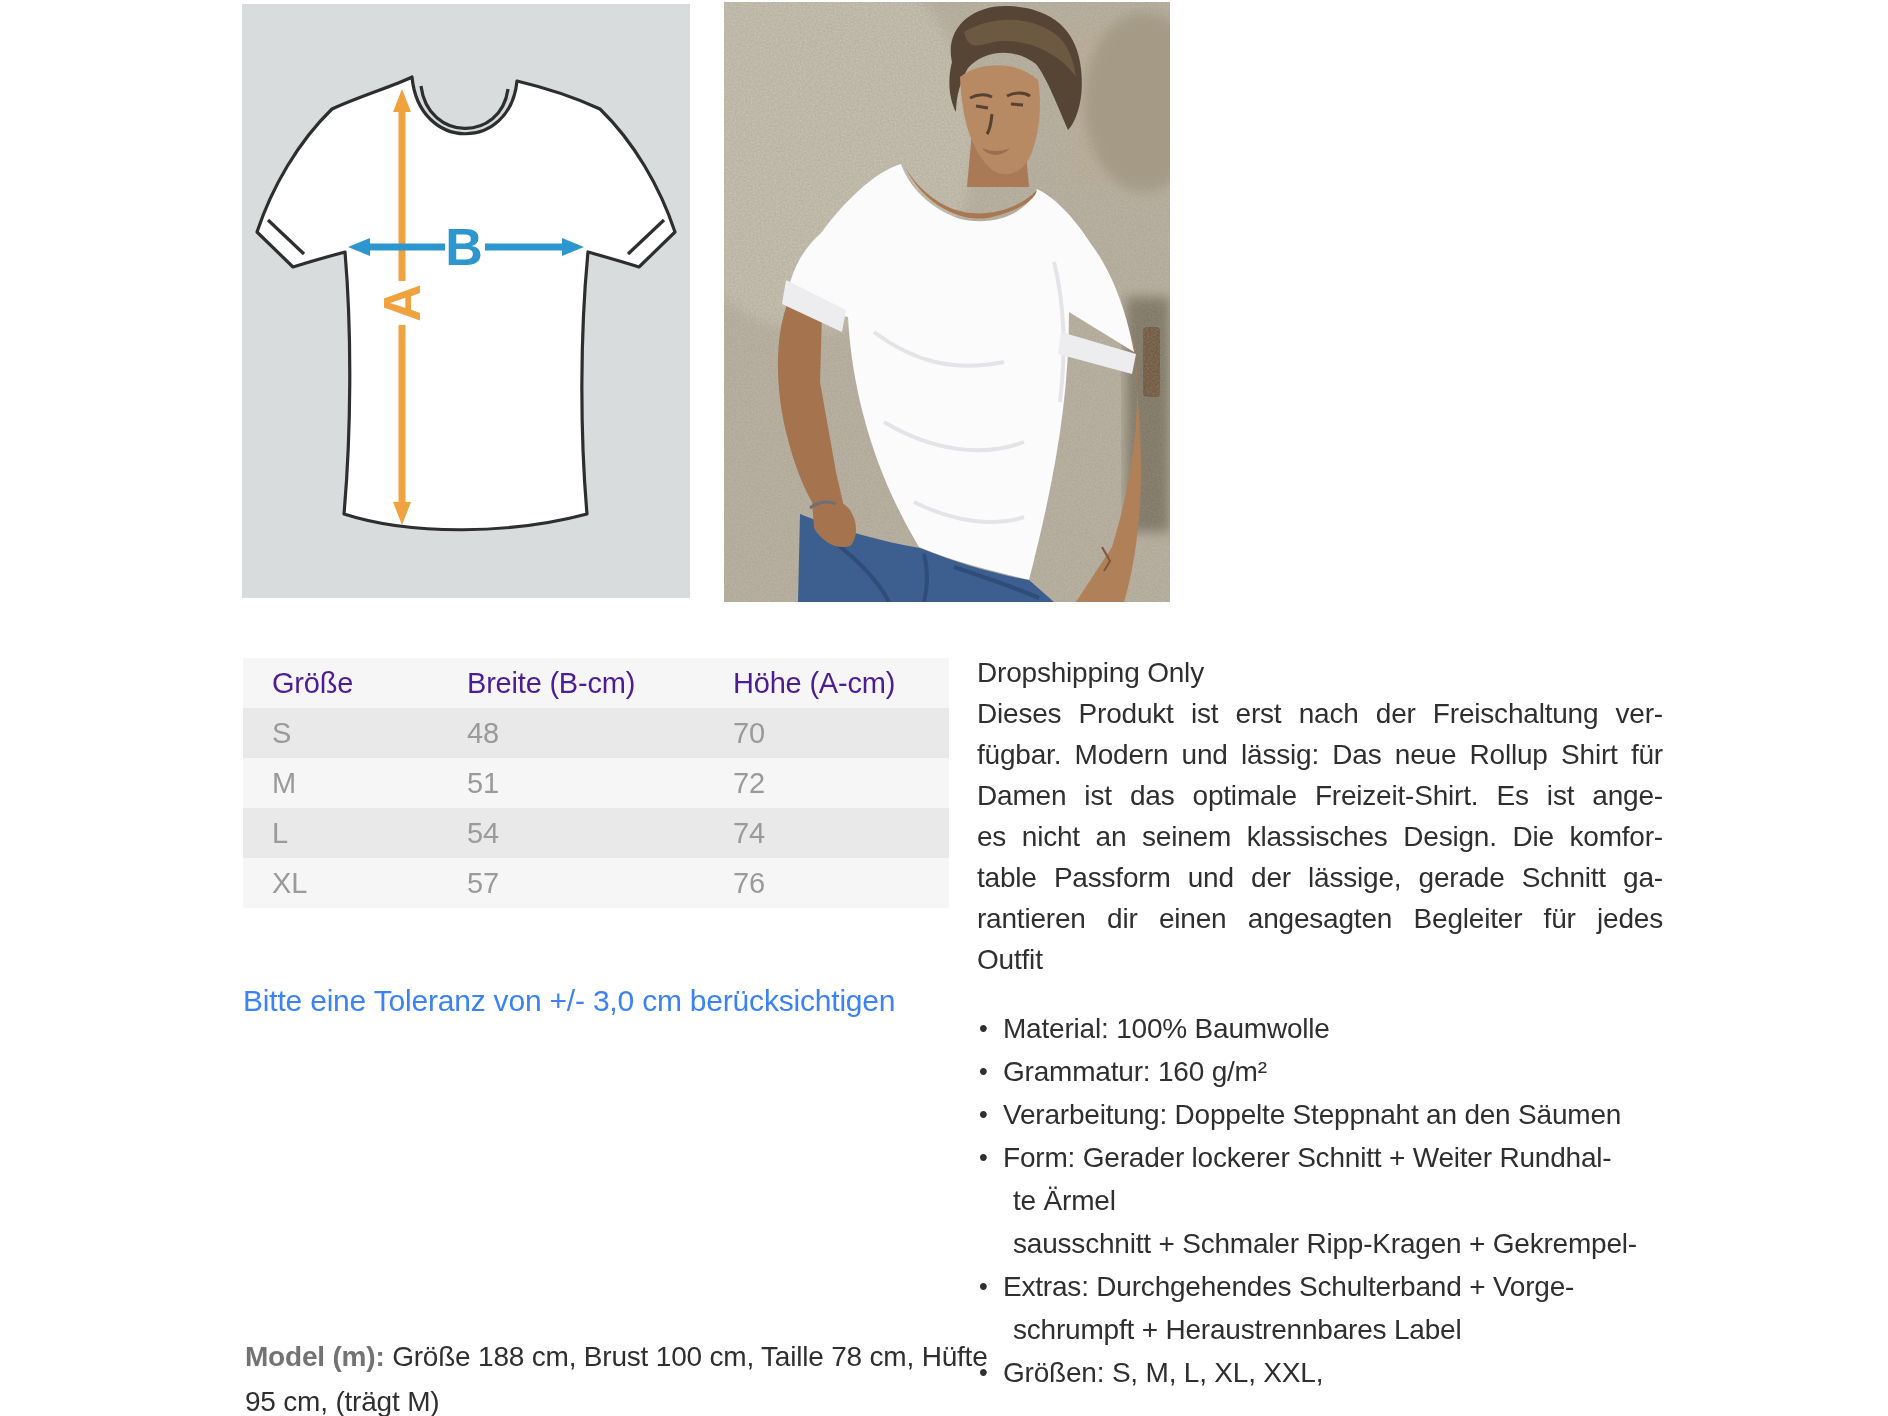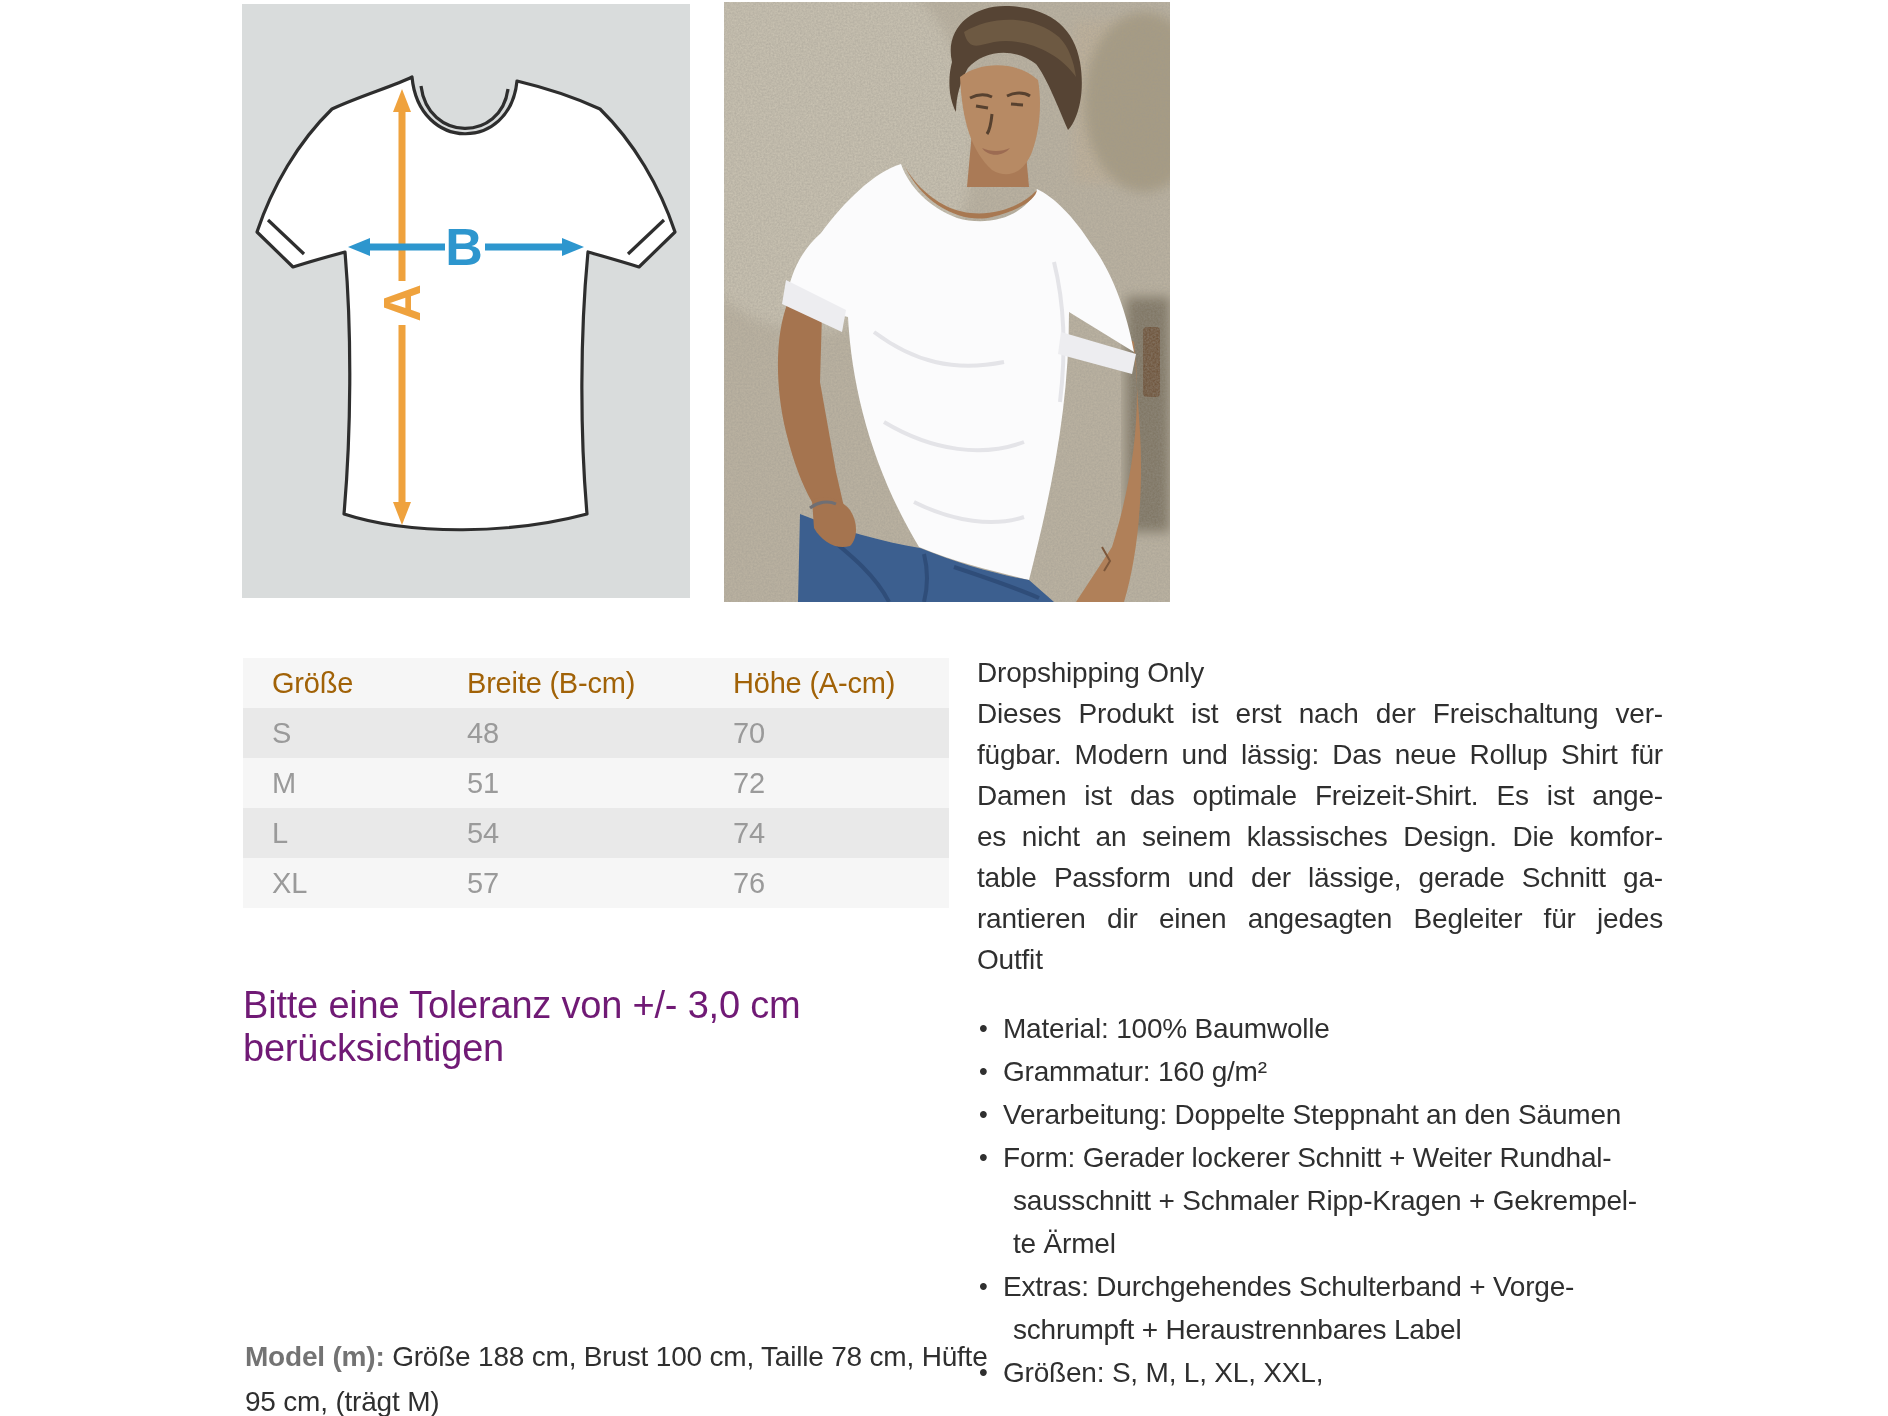--- a/index.html
+++ b/index.html
@@ -6,27 +6,27 @@
   .page{position:relative;width:1888px;height:1416px;background:#ffffff;overflow:hidden;
         font-family:"Liberation Sans","DejaVu Sans",sans-serif;color:#383838;letter-spacing:-0.2px;}
 
   
   .diagram-box{position:absolute;left:242px;top:4px;width:448px;height:594px;}
   .photo-box{position:absolute;left:724px;top:2px;width:446px;height:600px;}
 
   
   .size-table{position:absolute;left:243px;top:658px;width:706px;font-size:29px;}
   .trow{display:flex;height:50px;align-items:center;}
-  .trow.head{background:#f6f6f6;color:#a16207;}
+  .trow.head{background:#f6f6f6;color:#4c1d95;}
   .trow.dark{background:#e9e9e9;color:#9a9a9a;}
   .trow.light{background:#f6f6f6;color:#9a9a9a;}
   .cell{box-sizing:border-box;padding-left:29px;}
   .c1{width:195px;} .c2{width:266px;} .c3{width:245px;}
 
-  .tolerance{position:absolute;left:243px;top:984px;width:740px;font-size:38px;color:#701a75;}
+  .tolerance{position:absolute;left:243px;top:984px;width:740px;font-size:30px;color:#3b82f6;}
 
   .model-info{position:absolute;left:245px;top:1334px;width:750px;font-size:28px;line-height:45px;color:#2f2f2f;}
   .model-info b{color:#737373;}
 
   
   .desc{position:absolute;left:977px;top:652px;width:686px;font-size:28px;color:#2f2f2f;}
   .desc-title{line-height:41px;}
   .para-line{line-height:41px;text-align:justify;text-align-last:justify;}
   .para-line.last{text-align-last:left;}
   .bullets{margin-top:27px;}
@@ -217,22 +217,22 @@
           <span class="bullet-dot">•</span>
           <div class="bullet-line">Grammatur: 160 g/m²</div>
         </div>
         <div class="bullet-item">
           <span class="bullet-dot">•</span>
           <div class="bullet-line">Verarbeitung: Doppelte Steppnaht an den Säumen</div>
         </div>
         <div class="bullet-item">
           <span class="bullet-dot">•</span>
           <div class="bullet-line">Form: Gerader lockerer Schnitt + Weiter Rundhal-</div>
+          <div class="bullet-line cont">te Ärmel</div>
           <div class="bullet-line cont">sausschnitt + Schmaler Ripp-Kragen + Gekrempel-</div>
-          <div class="bullet-line cont">te Ärmel</div>
         </div>
         <div class="bullet-item">
           <span class="bullet-dot">•</span>
           <div class="bullet-line">Extras: Durchgehendes Schulterband + Vorge-</div>
           <div class="bullet-line cont">schrumpft + Heraustrennbares Label</div>
         </div>
         <div class="bullet-item">
           <span class="bullet-dot">•</span>
           <div class="bullet-line">Größen:  S, M, L, XL, XXL,</div>
         </div>

